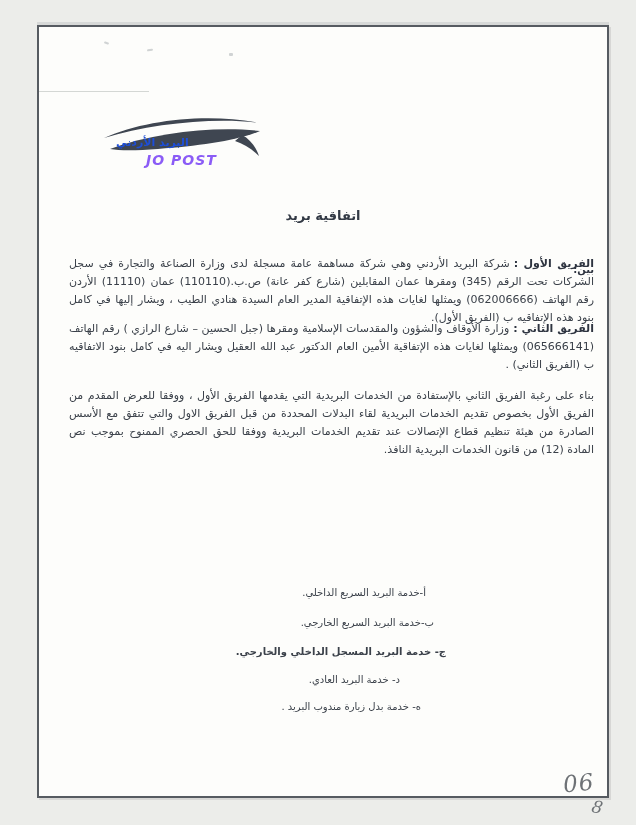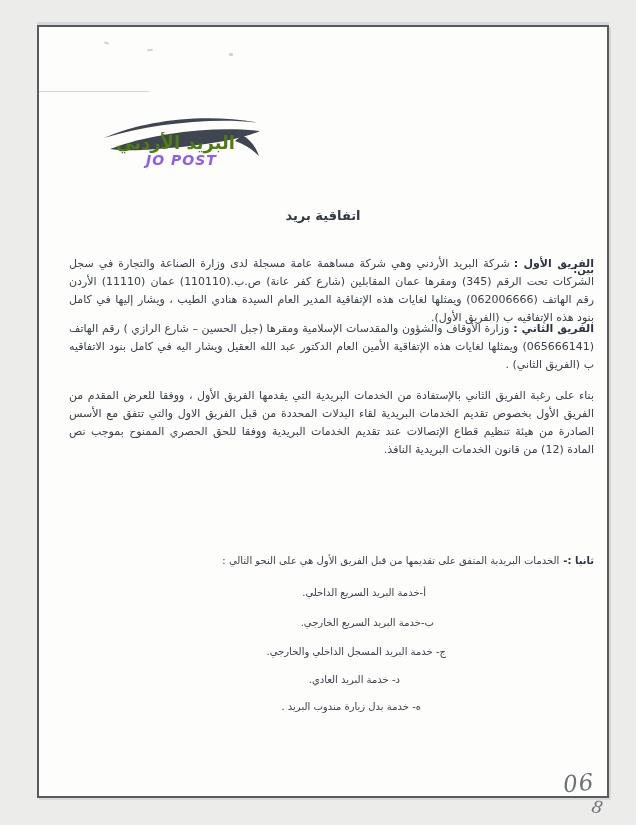--- a/index.html
+++ b/index.html
@@ -15,21 +15,21 @@
     box-shadow:0 -3px 0 rgba(120,130,140,0.18), 2px 2px 0 rgba(150,150,150,0.25);
   }
   .speck{position:absolute;background:#9aa0a4;opacity:.45;border-radius:1px;}
   .crease{position:absolute;height:1px;background:#c9cdca;opacity:.8;}
 
   
   .logo{position:absolute;left:55px;top:78px;width:170px;height:70px;}
   .logo svg{position:absolute;left:0;top:0;}
   .logo-ar{
     position:absolute;right:28px;top:30px;width:120px;
-    font-size:18px;font-weight:bold;color:#4d7c0f;text-align:left;
+    font-size:11px;font-weight:bold;color:#1d4ed8;text-align:left;
     direction:rtl;letter-spacing:0px;line-height:16px;
   }
   .logo-en{
     position:absolute;left:52px;top:47px;
     font-size:14px;font-weight:bold;font-style:italic;color:#8b5cf6;
     letter-spacing:1px;font-family:"DejaVu Sans",sans-serif;
   }
   .doc-title{
     position:absolute;left:0;top:181px;width:100%;text-align:center;
     font-size:13px;font-weight:bold;color:#333a45;direction:rtl;
@@ -82,26 +82,23 @@
   </div>
 
   <div class="rtl-block" style="right:13px;left:30px;top:293px;">
     <span class="bold-label">الفريق الثاني :</span><span>وزارة الأوقاف والشؤون والمقدسات الإسلامية ومقرها (جبل الحسين – شارع الرازي ) رقم الهاتف (065666141) ويمثلها لغايات هذه الإتفاقية الأمين العام الدكتور عبد الله العقيل ويشار اليه في كامل بنود الاتفاقيه ب (الفريق الثاني) .</span>
   </div>
 
   <div class="rtl-block" style="right:13px;left:30px;top:360px;">بناء على رغبة الفريق الثاني بالإستفادة من الخدمات البريدية التي يقدمها الفريق الأول ، ووفقا للعرض المقدم من الفريق الأول بخصوص تقديم الخدمات البريدية لقاء البدلات المحددة من قبل الفريق الاول والتي تتفق مع الأسس الصادرة من هيئة تنظيم قطاع الإتصالات عند تقديم الخدمات البريدية ووفقا للحق الحصري الممنوح بموجب نص المادة (12) من قانون الخدمات البريدية النافذ.</div>
 
 
 
-  <div class="rtl-line" style="right:13px;top:500px;">
-    <span class="bold-label">ثانيا :-</span><span>الخدمات البريدية المتفق على تقديمها من قبل الفريق الأول هي على النحو التالي :</span>
-  </div>
 
   <div class="rtl-line" style="right:181px;top:532px;">أ-خدمة البريد السريع الداخلي.</div>
   <div class="rtl-line" style="right:173px;top:562px;">ب-خدمة البريد السريع الخارجي.</div>
-  <div class="rtl-line" style="right:161px;top:591px;">ج- خدمة البريد المسجل الداخلي والخارجي.</div>
+  <div class="rtl-line" style="right:161px;top:591px;font-weight:bold;">ج- خدمة البريد المسجل الداخلي والخارجي.</div>
   <div class="rtl-line" style="right:207px;top:619px;">د- خدمة البريد العادي.</div>
   <div class="rtl-line" style="right:186px;top:646px;">ه- خدمة بدل زيارة مندوب البريد .</div>
 
 </div>
 
 <div class="hand hand-06">06</div>
 <div class="hand hand-8">8</div>
 
 </body></html>

